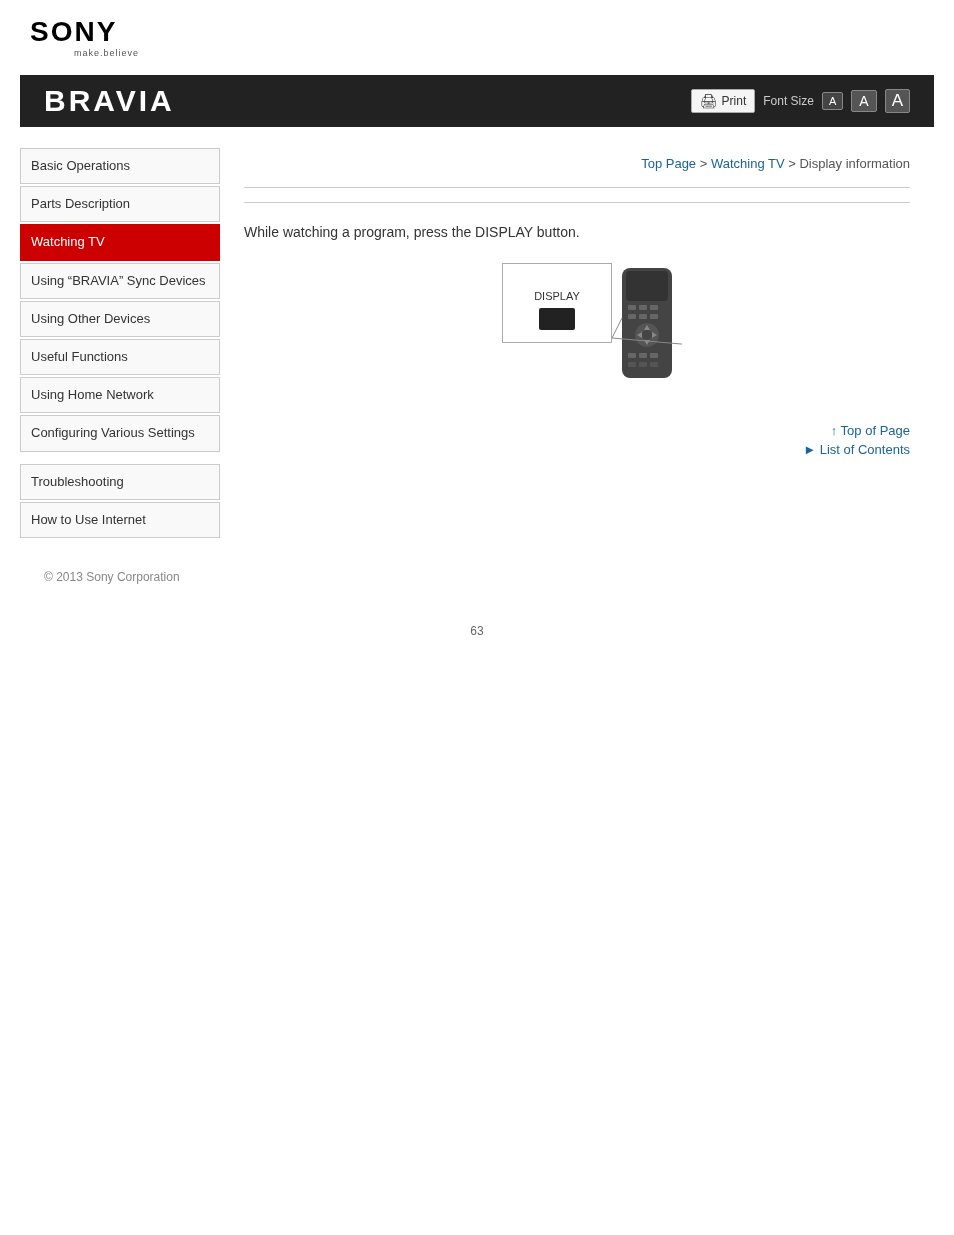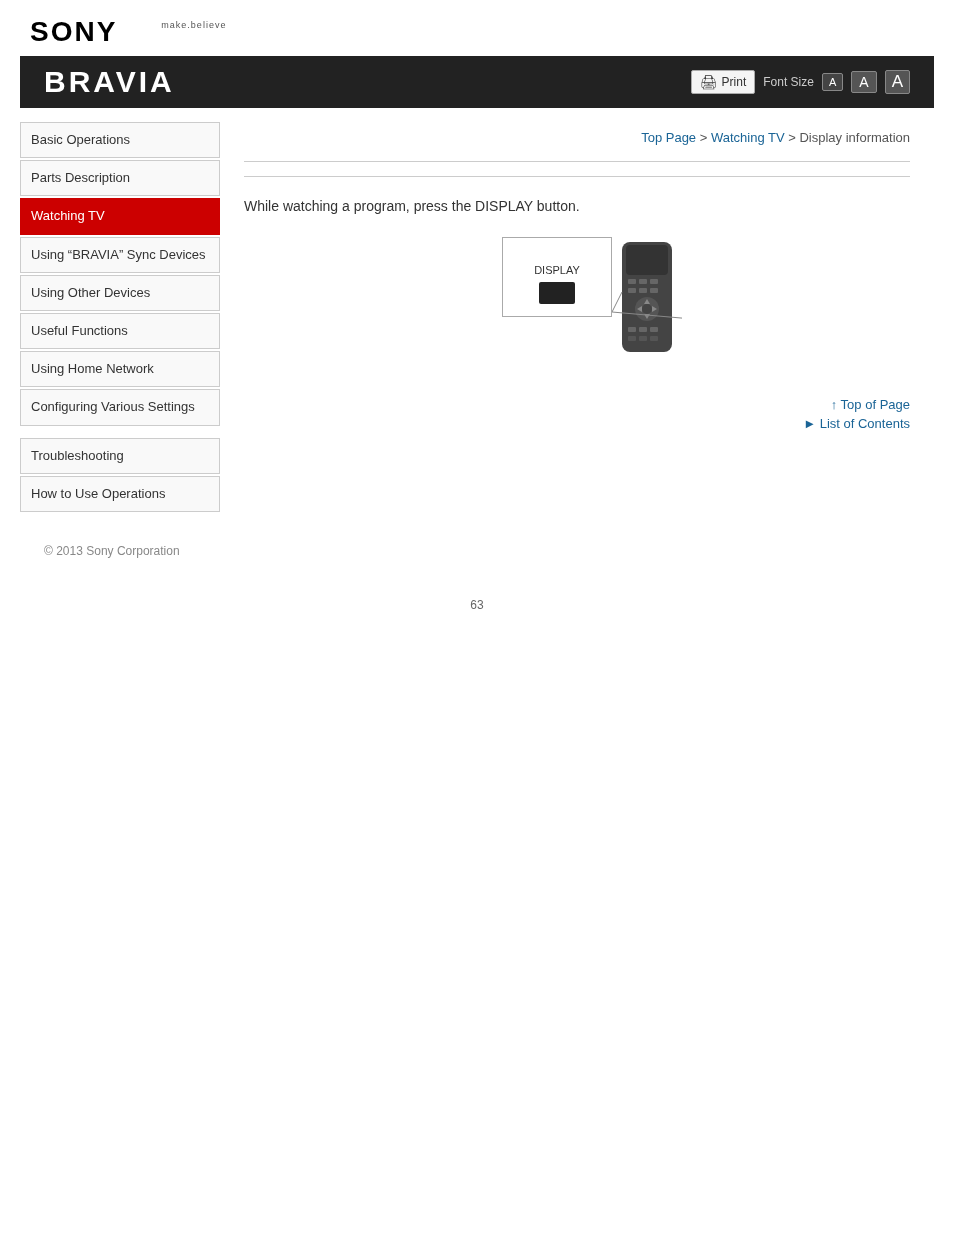--- a/index.html
+++ b/index.html
@@ -14,21 +14,21 @@
     }
 
     
     .logo-area {
       padding: 18px 30px 10px 30px;
       display: flex;
       align-items: flex-start;
     }
     .sony-logo {
       display: flex;
-      flex-direction: row;
+      flex-direction: column;
       align-items: flex-start;
     }
     .sony-text {
       font-size: 28px;
       font-weight: 900;
       letter-spacing: 2px;
       color: #000;
       line-height: 1;
     }
     .make-believe {
@@ -40,21 +40,21 @@
     }
 
     
     .banner {
       background: #222;
       height: 52px;
       display: flex;
       align-items: center;
       justify-content: space-between;
       padding: 14px 24px;
-      margin: 0 20px;
+      margin: 7px 20px;
     }
     .banner-title {
       font-size: 30px;
       font-weight: bold;
       color: #fff;
       letter-spacing: 3px;
       font-family: 'Arial Black', Arial, sans-serif;
     }
     .banner-controls {
       display: flex;
@@ -265,21 +265,21 @@
     <div class="sidebar-item">Basic Operations</div>
     <div class="sidebar-item">Parts Description</div>
     <div class="sidebar-item active">Watching TV</div>
     <div class="sidebar-item">Using “BRAVIA” Sync Devices</div>
     <div class="sidebar-item">Using Other Devices</div>
     <div class="sidebar-item">Useful Functions</div>
     <div class="sidebar-item">Using Home Network</div>
     <div class="sidebar-item">Configuring Various Settings</div>
     <div class="sidebar-divider"></div>
     <div class="sidebar-item">Troubleshooting</div>
-    <div class="sidebar-item">How to Use Operations</div>
+    <div class="sidebar-item">How to Use Internet</div>
   </div>
 
   <div class="content">
 
     <div class="breadcrumb">
       <a href="#">Top Page</a><span> &gt; </span><a href="#">Watching TV</a><span> &gt; </span><span>Display information</span>
     </div>
 
     <hr class="content-divider">
     <hr class="content-divider" style="margin-top:14px;">

